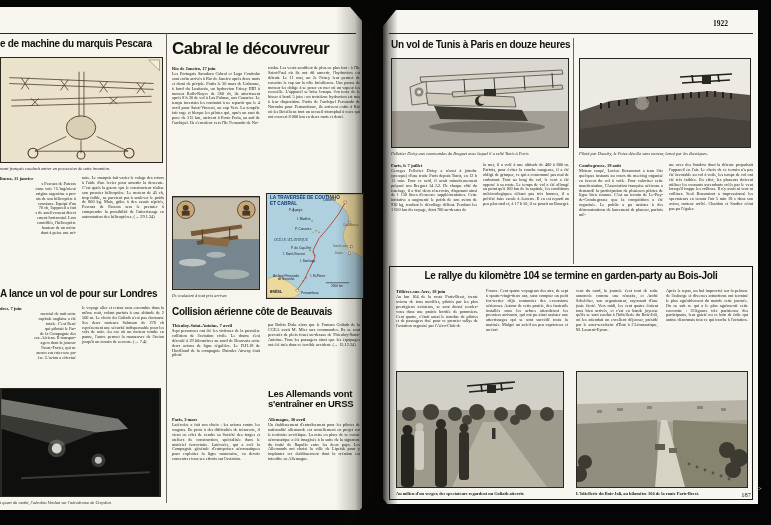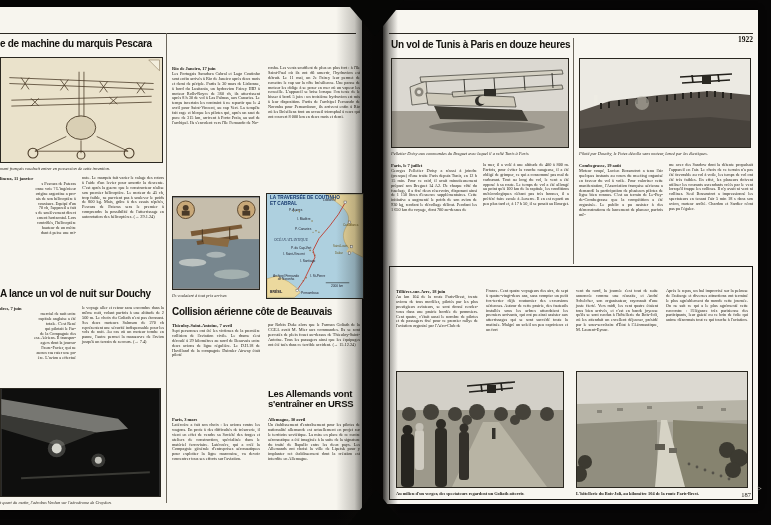--- a/index.html
+++ b/index.html
@@ -83,21 +83,21 @@
 coaxiaux. Equipé d'un
 70 ch, l'appareil a fait
 s de soulèvement direct
 ement horizontal. Lors
 contrôlés, l'hélicoptère
 hauteur de un mètre
 dant à peine une mi-</div>
     </div>
     <div class="body-text abs" style="left:82px;top:169px;width:82px">nute. Le marquis fait varier le calage des rotors à l'aide d'un levier pour amortir la descente. C'est après la guerre que le constructeur réalise son premier hélicoptère. Le moteur de 45 ch, trop faible, ne parvient pas à soulever le poids de 800 kg. Mais, grâce à des essais répétés, Pescara de Pateras sera le premier à comprendre la possibilité de l'atterrissage en autorotation des hélicoptères. (→ 29.1.24)</div>
 
-    <div class="h1 h-med" style="left:0;top:282px;width:166px">A lance un vol de nuit sur Douchy</div>
+    <div class="h1 h-med" style="left:0;top:282px;width:166px">A lance un vol de pour sur Londres</div>
     <div class="abs" style="left:0;top:299px;width:76px">
       <div class="dateline">dres, 7 juin</div>
       <div class="body-text cutcol">mercial de nuit entre
 capitale anglaise a été
 totale. C'est René
 qui pilotait le Far-
 de la Compagnie des
 ess. Aériens. Il transpor-
 agers dont la journa-
 Faure-Favier, qui ne
@@ -112,20 +112,21 @@
         <polygon points="0,26 96,44 60,58 0,40" fill="#4a4a45" opacity="0.7"></polygon>
         <circle cx="56" cy="60" r="9" fill="#e8e8e0" opacity="0.22"></circle>
         <circle cx="56" cy="60" r="5" fill="#e8e8e0" opacity="0.9"></circle>
         <circle cx="98" cy="72" r="7" fill="#dddcd4" opacity="0.2"></circle>
         <circle cx="98" cy="72" r="3.5" fill="#dddcd4" opacity="0.85"></circle>
         <line x1="20" y1="90" x2="150" y2="84" stroke="#3a3a35" stroke-width="2"></line>
       </svg>
     </div>
     <div class="cap" style="left:0;top:493px;width:200px">t quart du matin, l'aérobus Verdun sur l'aérodrome de Croydon.</div>
 
+    <div class="h1 h-big" style="left:172px;top:33px;width:192px">Cabral le découvreur</div>
     <div class="abs" style="left:172px;top:59px;width:88px">
       <div class="dateline">Rio de Janeiro, 17 juin</div>
       <div class="body-text">Les Portugais Sacadura Cabral et Lago Coutinho sont enfin arrivés à Rio de Janeiro après deux mois et demi de périple. Partis le 30 mars de Lisbonne, à bord du Lusitania, un hydravion Fairey IIID à moteur Rolls-Royce de 360 ch, ils atterrissent après 8 h 30 de vol à Las Palmas, aux Canaries. Le temps incertain les contraint à ne repartir que le 4 avril pour Saint-Vincent, au cap Vert. La tempête fait rage et bloque les pilotes qui, après un saut de puce de 315 km, arrivent à Porto Praïa, au sud de l'archipel. Ils s'envolent vers l'île Fernando de No-</div>
     </div>
     <div class="body-text abs" style="left:268px;top:59px;width:92px">ronha. Les vents soufflent de plus en plus fort : à l'île Saint-Paul où ils ont dû amerrir, l'hydravion est détruit. Le 11 mai, un 2e Fairey leur permet de remettre le cap sur la côte brésilienne. Une panne de moteur les oblige à se poser en mer où un vapeur les recueille. L'appareil se brise lorsque l'on tente de le hisser à bord. 5 juin : un troisième hydravion est mis à leur disposition. Partis de l'archipel Fernando de Noronha pour Pernambouc, ils arrivent enfin à Rio où les Brésiliens font un accueil triomphal à ceux qui ont couvert 8 000 km en deux mois et demi.</div>
 
     <div class="photo" style="left:172px;top:189px;width:88px;height:94px">
       <svg viewBox="0 0 88 92" width="86" height="92">
         <rect width="88" height="50" fill="#c6beac"></rect>
         <rect y="42" width="88" height="50" fill="#77868e"></rect>
@@ -211,21 +212,21 @@
     </div>
 
     <div class="h1 h-sub" style="left:268px;top:382px;width:92px">Les Allemands vont s'entraîner en URSS</div>
     <div class="abs" style="left:268px;top:410px;width:92px">
       <div class="dateline">Allemagne, 30 avril</div>
       <div class="body-text">Un établissement d'entraînement pour les pilotes de nationalité allemande est actuellement en projet sur le territoire soviétique. La mise en place de ce centre aéronautique a été imaginée à la suite de la signature du traité de Rapallo entre les deux pays. Les Allemands ont choisi la ville de Lipetsk pour y implanter cet établissement dont la création est interdite en Allemagne.</div>
     </div>
   </div>
 
   <div class="pg" style="left:383px;top:10px;width:375px;height:494px;background:#f8f6f0">
-    <div class="year" style="left:330px;top:25px;width:40px;text-align:right">1922</div>
+    <div class="year" style="left:330px;top:9px;width:40px;">1922</div>
     <div class="hrule" style="left:6px;top:23px;width:364px"></div>
     <div class="vrule" style="left:190px;top:28px;height:226px"></div>
 
     <div class="h1 h-med" style="left:8px;top:30px;width:180px">Un vol de Tunis à Paris en douze heures</div>
     <div class="photo" style="left:8px;top:48px;width:178px;height:90px">
       <svg viewBox="0 0 176 88" width="176" height="88">
         <rect width="176" height="54" fill="#dbd8d1"></rect>
         <rect y="52" width="176" height="36" fill="#a49f94"></rect>
         <ellipse cx="95" cy="68" rx="58" ry="6" fill="#77736a"></ellipse>
         <polygon points="18,28 34,22 36,44 20,46" fill="#d8d4c8" stroke="#3a3831" stroke-width="0.7"></polygon>
@@ -288,20 +289,21 @@
       </svg>
     </div>
     <div class="cap" style="left:196px;top:141px;width:172px">Piloté par Douchy, le Potez décolle sans moteur, lancé par les élastiques.</div>
     <div class="abs" style="left:196px;top:153px;width:84px">
       <div class="dateline">Combegrasse, 19 août</div>
       <div class="body-text">Moteur coupé, Lucien Bossoutrot a tenu l'air quelques instants au cours du meeting organisé en faveur du vol à voile. Pour valoriser cette manifestation, l'Association française aérienne a demandé la participation de plusieurs pilotes de ligne bien connus. C'est au terrain de Le-Puy-de-Combegrasse que la compétition a été organisée. Le public a pu assister à des démonstrations de lancement de planeur, parfois mê-</div>
     </div>
     <div class="body-text abs" style="left:286px;top:153px;width:84px">me avec des Sandow dont la détente propulsait l'appareil en l'air. Le choix de ce terrain n'a pas été favorable au vol à voile, les temps de vol ont été très faibles. En effet, les planeurs doivent utiliser les courants ascendants créés par le vent lorsqu'il frappe les collines. Il n'y avait ni vent ni collines. Seul Bossoutrot a impressionné les spectateurs en tenant l'air 5 min 18 s dans son avion, moteur arrêté. Chardon et Sardier n'ont pas pu l'égaler.</div>
 
     <div class="abs" style="left:6px;top:256px;width:364px;height:234px;border:1px solid #1c1a16;box-sizing:border-box">
+      <div class="h1 h-med" style="left:0;top:4px;width:362px;text-align:center">Le rallye du kilomètre 104 se termine en garden-party au Bois-Joli</div>
       <div class="abs" style="left:6px;top:22px;width:82px">
         <div class="dateline">Tillières-sur-Avre, 18 juin</div>
         <div class="body-text">Au km 104 de la route Paris-Brest, trente avions de tous modèles, pilotés par les plus prestigieux aviateurs, se sont donné rendez-vous dans une prairie bordée de pommiers. Cent quatre, c'était aussi le nombre de pilotes et de passagers fixé pour ce premier rallye de l'aviation organisé par l'Aéro-Club de</div>
       </div>
       <div class="body-text abs" style="left:96px;top:22px;width:82px">France. Cent quatre voyageurs des airs, de sept à quatre-vingt-deux ans, sans compter un petit fox-terrier déjà coutumier des excursions aériennes. Autour de cette prairie, des fauteuils installés sous les arbres attendaient les premiers arrivants, qui ont pu ainsi assister aux atterrissages qui se sont succédé toute la matinée. Malgré un soleil un peu capricieux et un fort</div>
       <div class="body-text abs" style="left:186px;top:22px;width:82px">vent du nord, la journée s'est tout de suite annoncée comme une réussite, et André Schelcher, son organisateur, rayonnait d'une juste fierté. Vers midi, les cent quatre étaient tous bien arrivés, et c'est en bande joyeuse qu'ils se sont rendus à l'hôtellerie du Bois-Joli, où les attendait un excellent déjeuner, présidé par le sous-secrétaire d'État à l'Aéronautique, M. Laurent-Eynac.</div>
       <div class="body-text abs" style="left:276px;top:22px;width:82px">Après le repas, un bal improvisé sur la pelouse de l'auberge et diverses attractions ont terminé le plus agréablement du monde cette journée. On ne sait ce qui a le plus agrémenté cette rencontre : l'élégance très parisienne des participants, leur gaieté ou ce brin de folie qui anime désormais tout ce qui touche à l'aviation.</div>
 
       <div class="photo" style="left:6px;top:104px;width:168px;height:117px">
         <svg viewBox="0 0 166 115" width="166" height="115">

